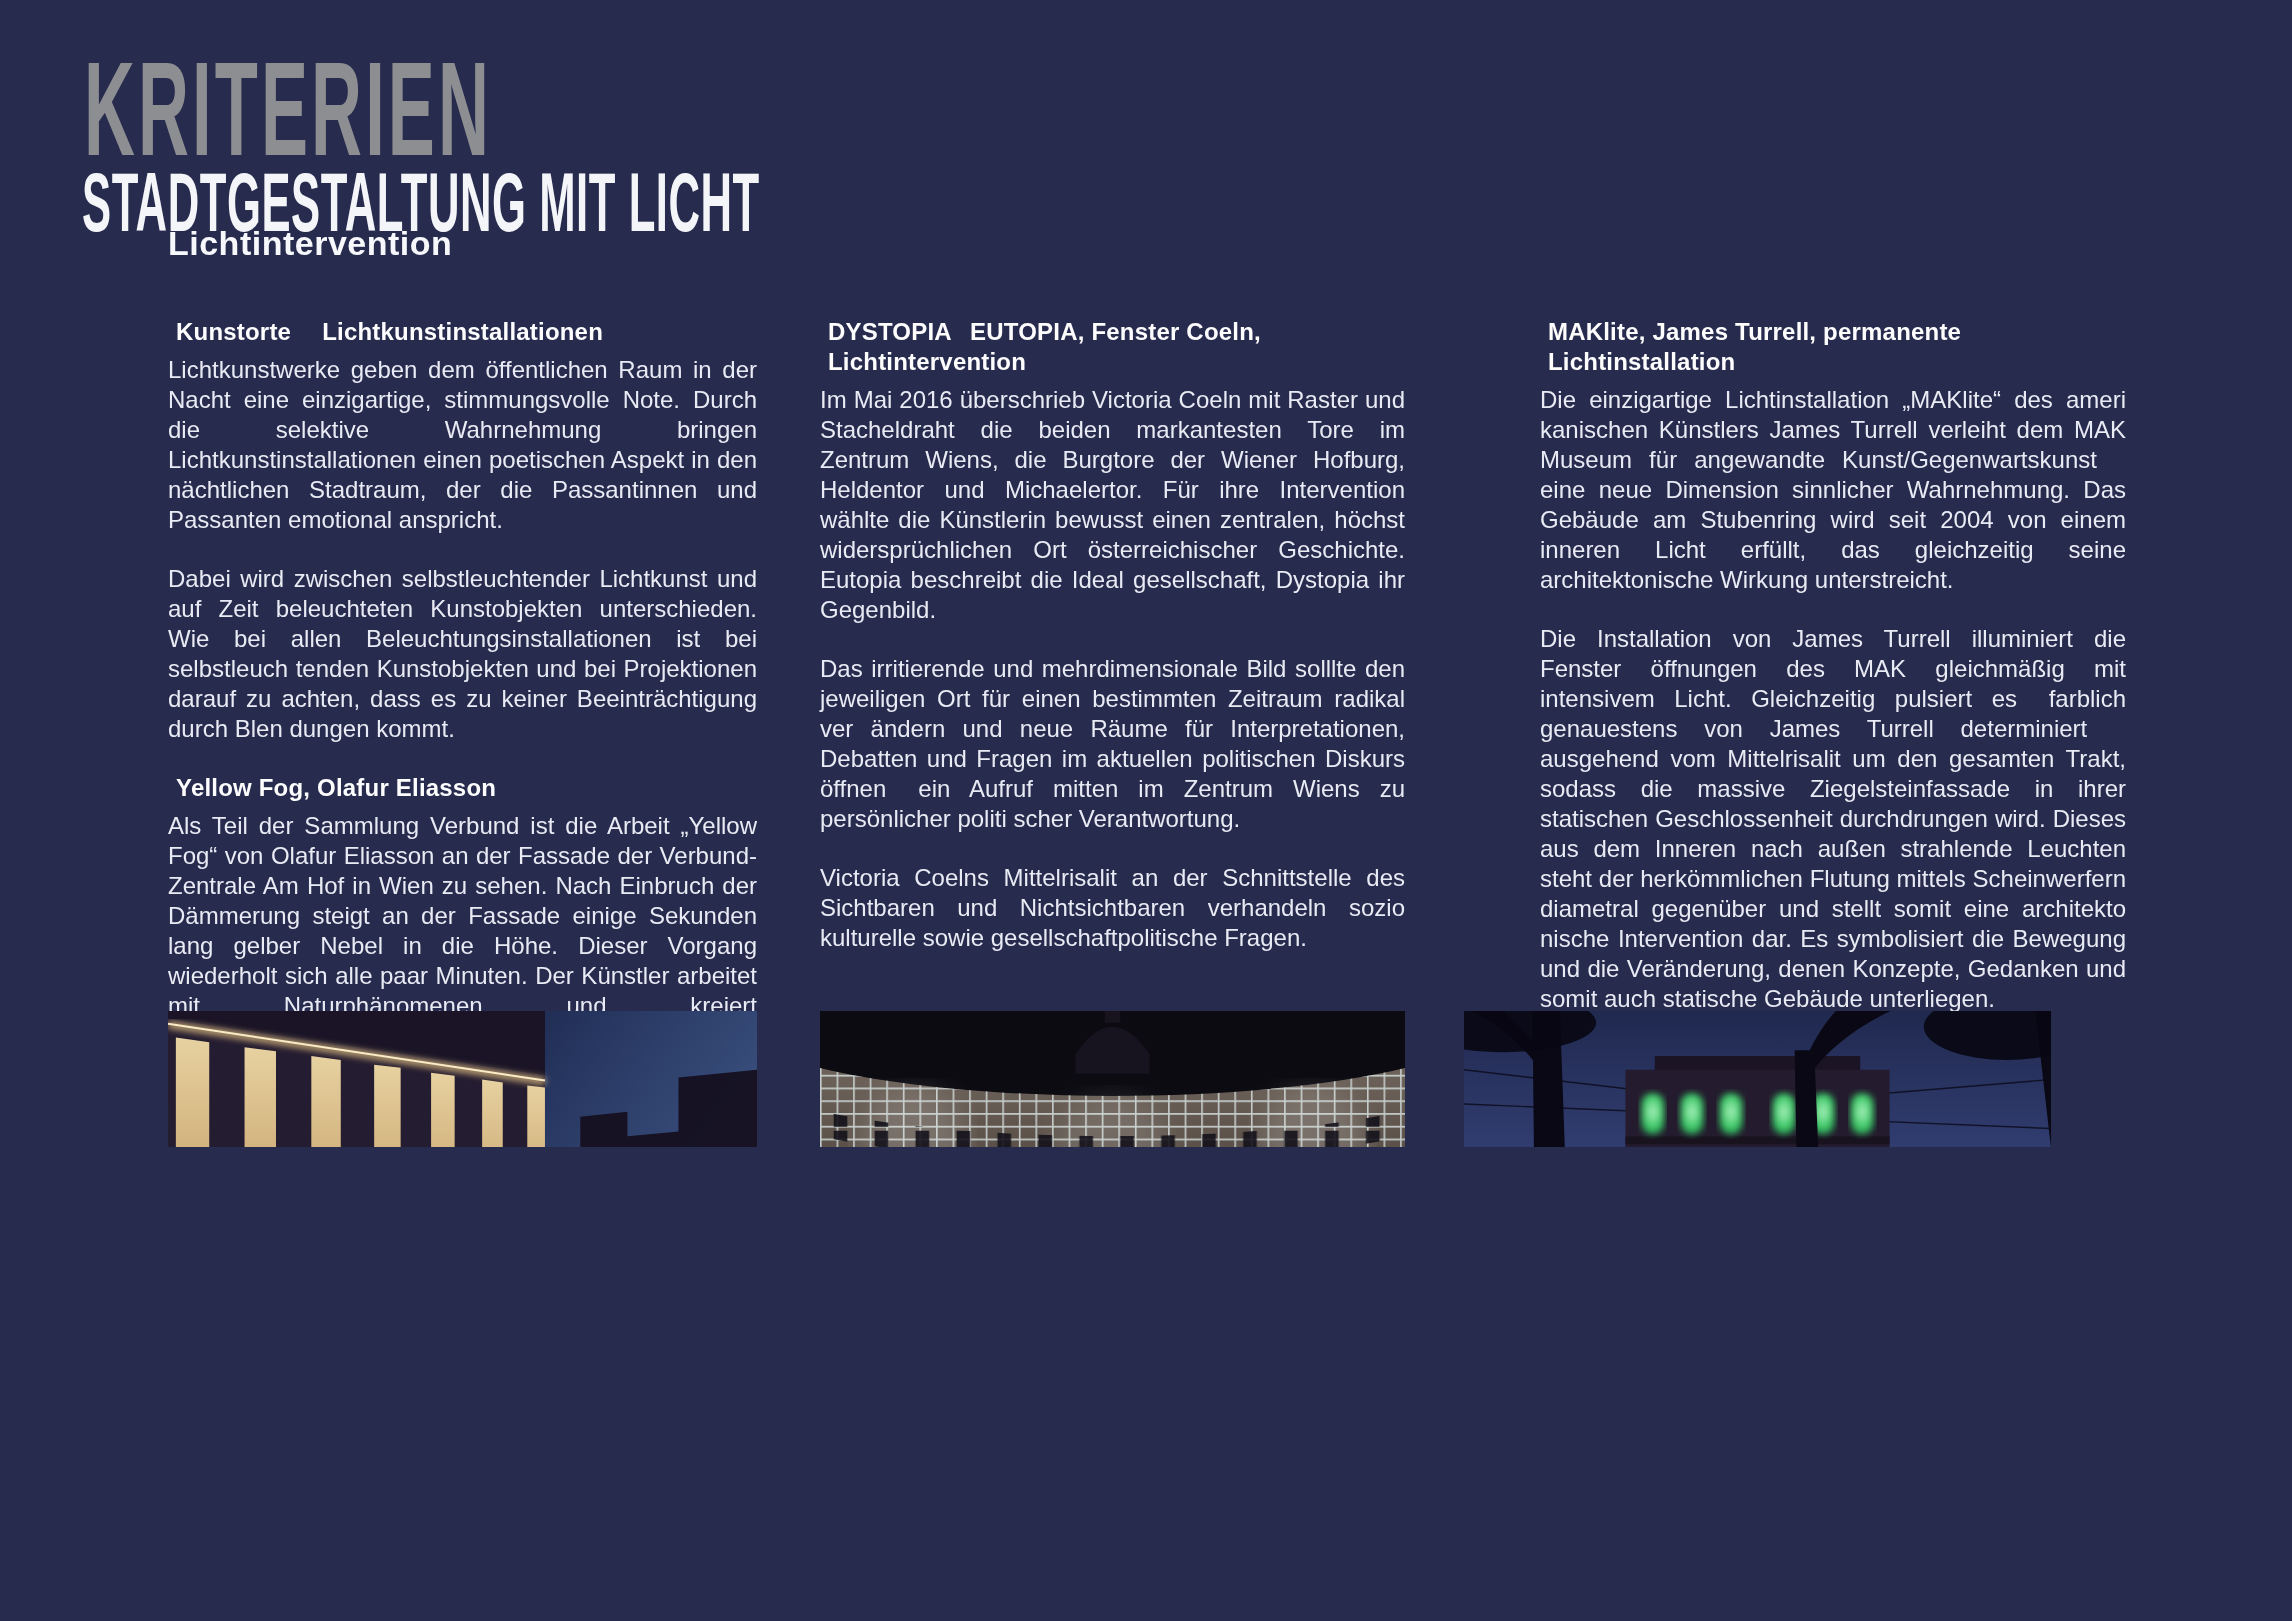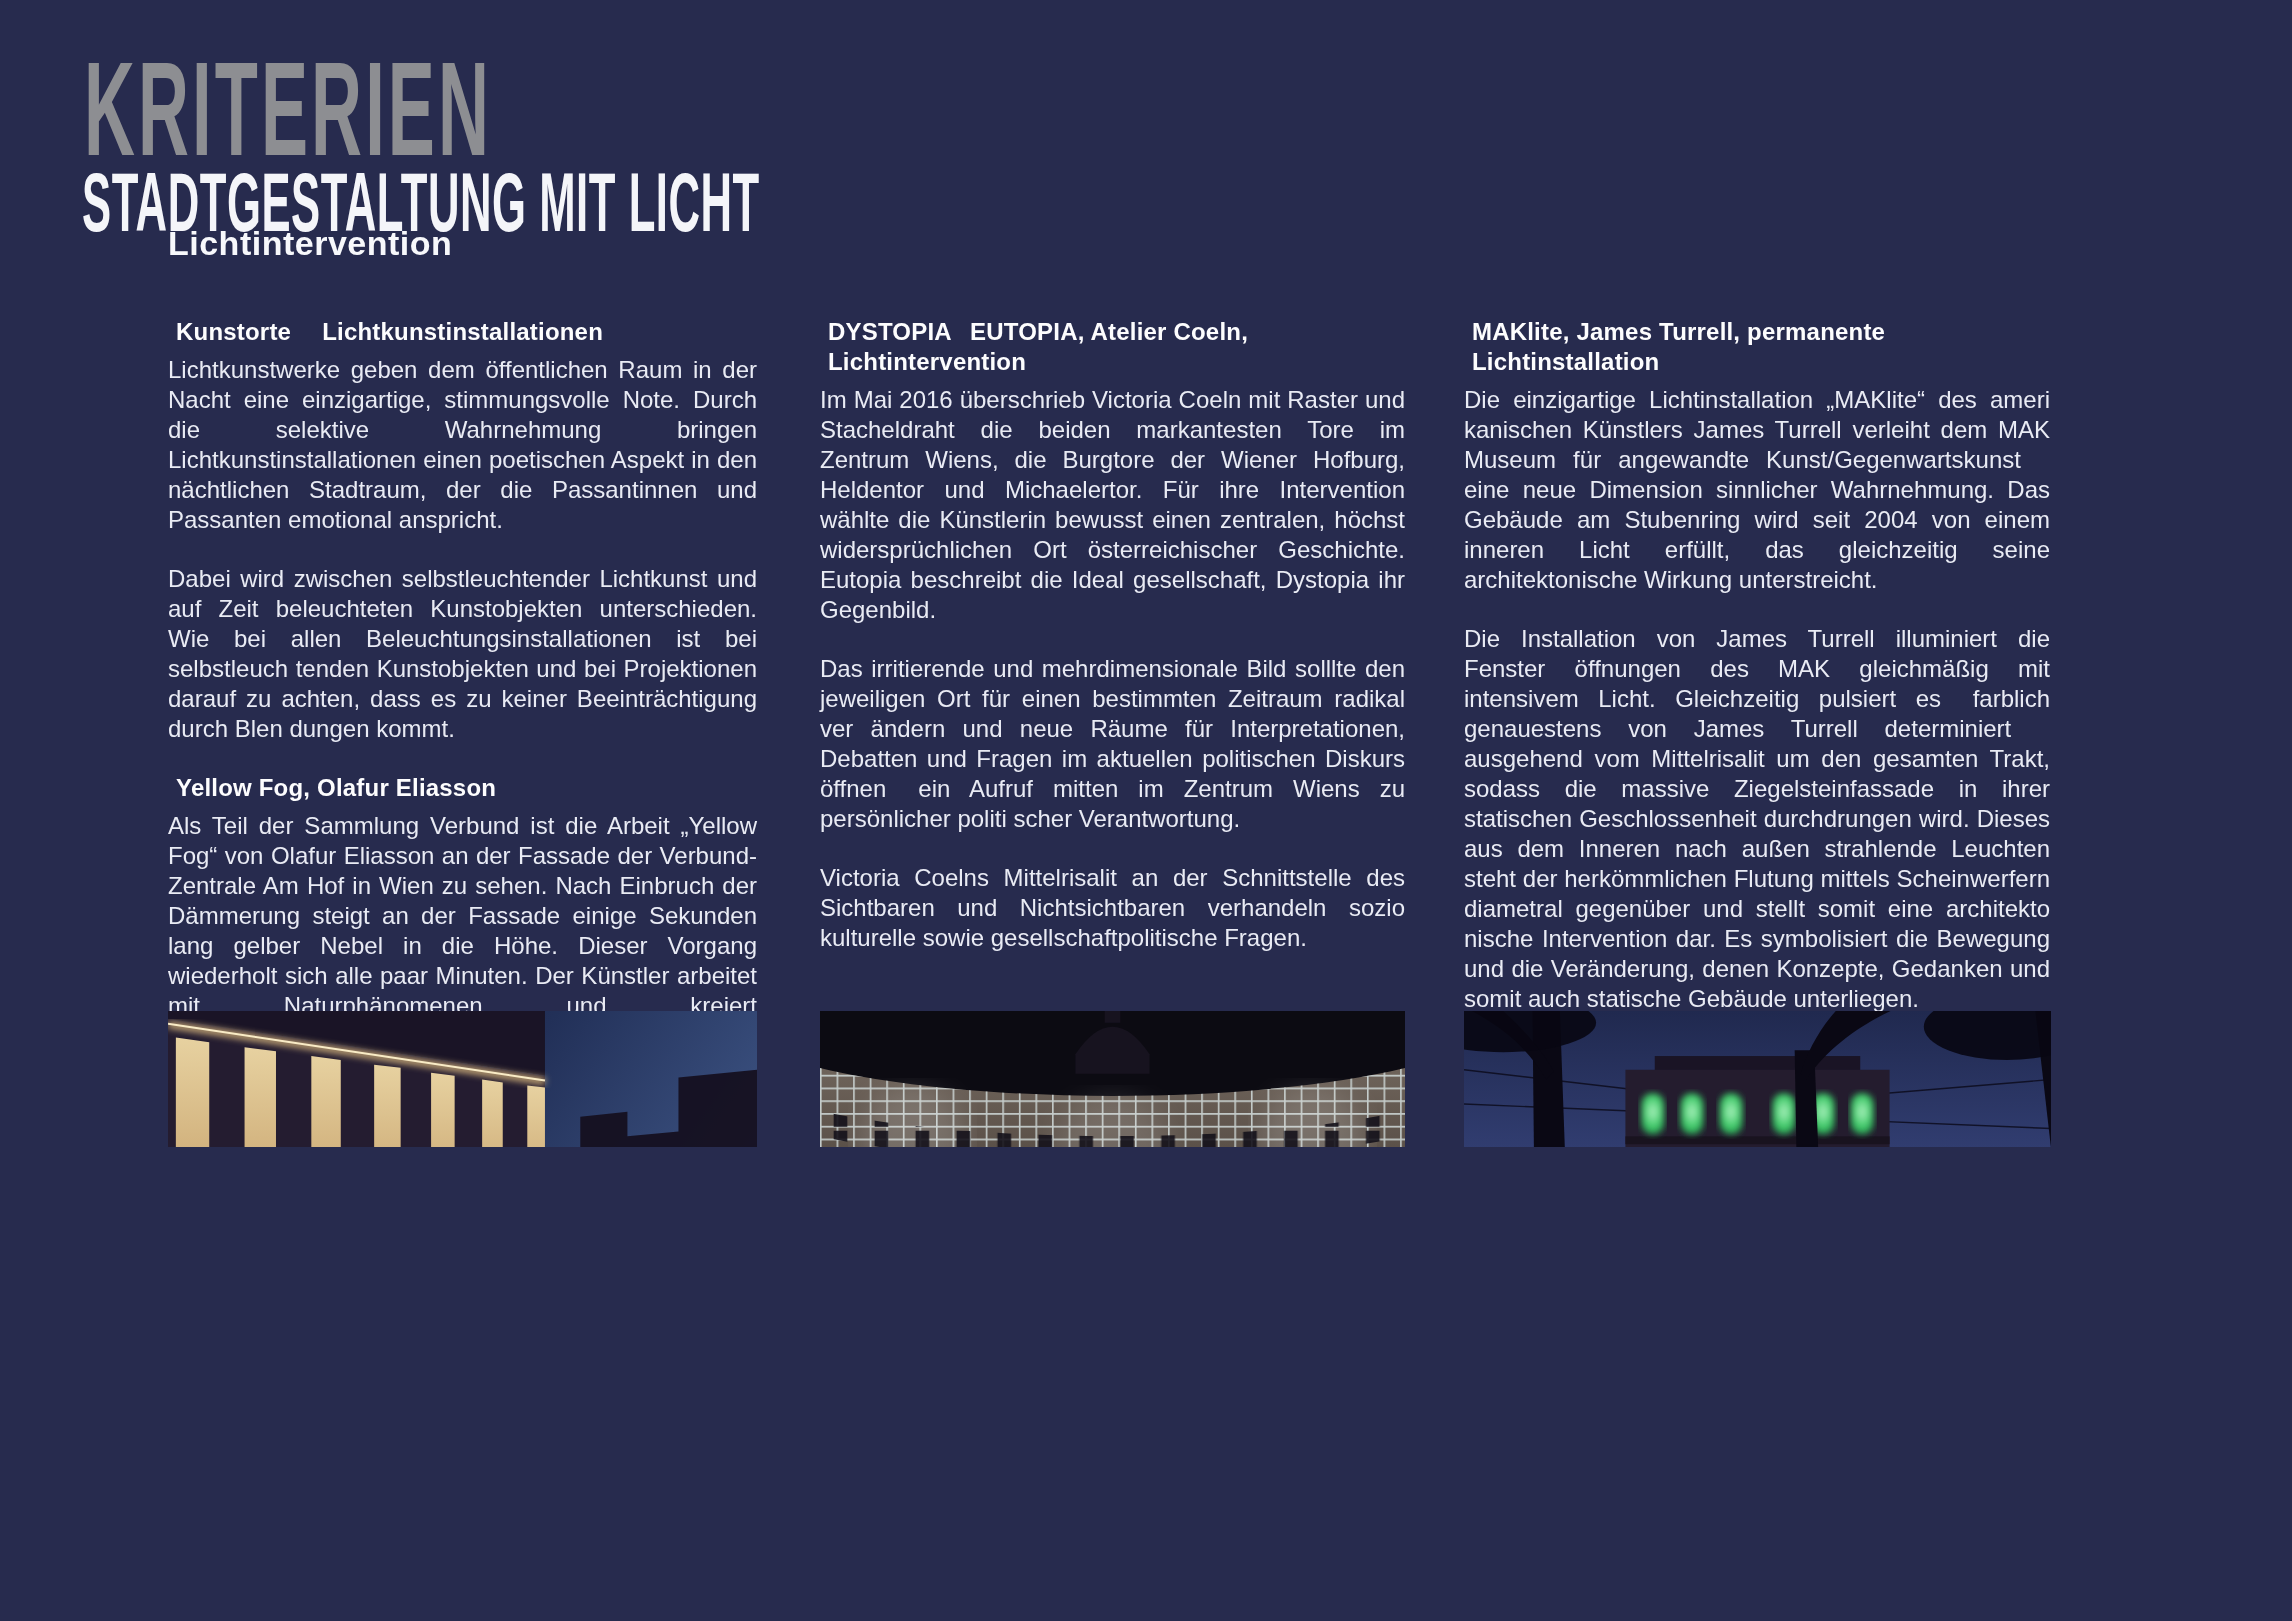--- a/index.html
+++ b/index.html
@@ -8,21 +8,21 @@
 
   .hdr-title{position:absolute;left:84px;top:43px;font-size:133px;font-weight:bold;line-height:1;
              color:#8d8e92;letter-spacing:5.9px;transform:scaleX(.53);transform-origin:left top;white-space:nowrap;}
   .hdr-sub{position:absolute;left:82px;top:160px;font-size:84px;font-weight:bold;line-height:1;
            color:#f4f5f9;letter-spacing:1px;transform:scaleX(.52);transform-origin:left top;white-space:nowrap;}
   .section-title{position:absolute;left:168px;top:224px;font-size:34px;font-weight:bold;color:#f7f8fb;letter-spacing:0.5px;}
 
   .col{position:absolute;top:309px;font-size:24px;line-height:30px;color:#e9ebf4;text-align:justify;}
   .col-1{left:168px;width:589px;}
   .col-2{left:820px;width:585px;}
-  .col-3{left:1464px;width:586px;}
+  .col-3{left:1540px;width:586px;}
   .col h4{margin:8px;font-size:24px;line-height:30px;color:#fdfdfe;font-weight:bold;text-align:left;letter-spacing:0.2px;}
   .col p{margin:0 0 29px 0;}
 
   .fig{position:absolute;top:1011px;overflow:hidden;}
   .fig svg{display:block;width:100%;height:100%;}
   .fig-1{left:168px;width:589px;height:379px;}
   .fig-2{left:820px;width:585px;height:367px;}
   .fig-3{left:1464px;width:587px;height:379px;}
 
   .footer-rule{position:absolute;left:0;top:1443px;width:272px;height:5.9px;background:#e8431c;}
@@ -52,21 +52,21 @@
         <p>Dabei wird zwischen selbstleuchtender Lichtkunst und auf Zeit beleuchteten Kunstobjekten unterschieden. Wie bei allen Beleuchtungsinstallationen ist bei selbstleuch tenden Kunstobjekten und bei Projektionen darauf zu achten, dass es zu keiner Beeinträchtigung durch Blen dungen kommt.</p>
       </div>
       <div class="block">
         <h4>Yellow Fog, Olafur Eliasson</h4>
         <p>Als Teil der Sammlung Verbund ist die Arbeit „Yellow Fog“ von Olafur Eliasson an der Fassade der Verbund-Zentrale Am Hof in Wien zu sehen. Nach Einbruch der Dämmerung steigt an der Fassade einige Sekunden lang gelber Nebel in die Höhe. Dieser Vorgang wiederholt sich alle paar Minuten. Der Künstler arbeitet mit Naturphänomenen und kreiert Naturinszenierungen.</p>
       </div>
     </section>
 
     <section class="col col-2">
       <div class="block">
-        <h4>DYSTOPIA  EUTOPIA, Atelier Coeln, Lichtintervention</h4>
+        <h4>DYSTOPIA  EUTOPIA, Fenster Coeln, Lichtintervention</h4>
         <p>Im Mai 2016 überschrieb Victoria Coeln mit Raster und Stacheldraht die beiden markantesten Tore im Zentrum Wiens, die Burgtore der Wiener Hofburg, Heldentor und Michaelertor. Für ihre Intervention wählte die Künstlerin bewusst einen zentralen, höchst widersprüchlichen Ort österreichischer Geschichte. Eutopia beschreibt die Ideal gesellschaft, Dystopia ihr Gegenbild.</p>
       </div>
       <div class="block">
         <p>Das irritierende und mehrdimensionale Bild solllte den jeweiligen Ort für einen bestimmten Zeitraum radikal ver ändern und neue Räume für Interpretationen, Debatten und Fragen im aktuellen politischen Diskurs öffnen  ein Aufruf mitten im Zentrum Wiens zu persönlicher politi scher Verantwortung.</p>
       </div>
       <div class="block">
         <p>Victoria Coelns Mittelrisalit an der Schnittstelle des Sichtbaren und Nichtsichtbaren verhandeln sozio kulturelle sowie gesellschaftpolitische Fragen.</p>
       </div>
     </section>
 

